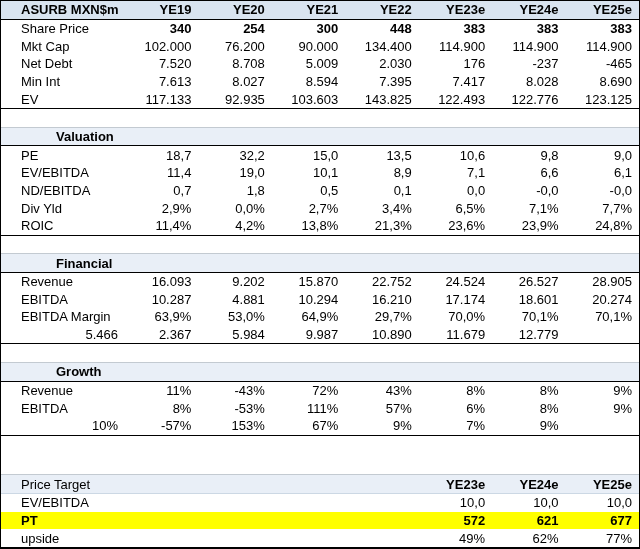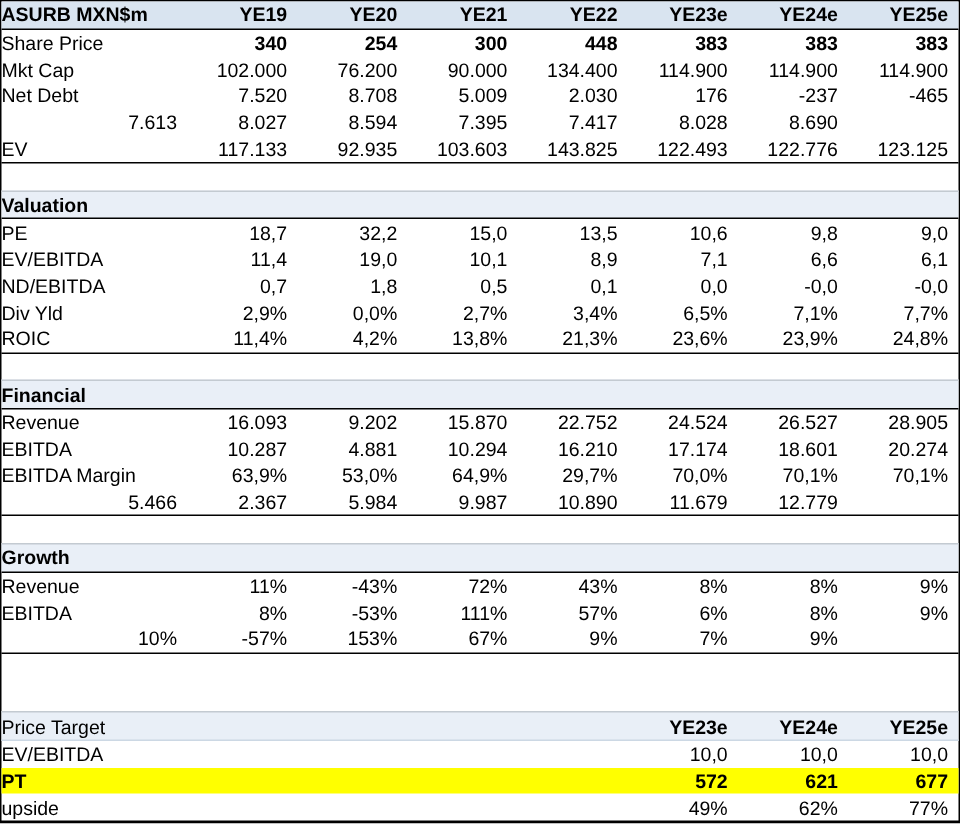--- a/index.html
+++ b/index.html
@@ -22,21 +22,21 @@
     display: grid;
     grid-template-columns: 124px repeat(7, 1fr);
     align-items: center;
     box-sizing: border-box;
   }
   .cell {
     overflow: hidden;
     white-space: nowrap;
     box-sizing: border-box;
   }
-  .lbl { text-align: left;  padding-left: 0; }
+  .lbl { text-align: left;  padding-left: 20px; }
   .num { text-align: right; padding-right: 7px; }
   .bold { font-weight: bold; }
   .hdr-row {
     background: var(--hdr-bg, #d9e4f0);
     font-weight: bold;
     border-bottom: 1px solid #000;
   }
   .sec-row {
     background: var(--sec-bg, #e9eff7);
     border-top: 1px solid #c3cad1;
@@ -44,21 +44,21 @@
     font-weight: bold;
   }
   .pt-hdr-row {
     background: var(--sec-bg, #e9eff7);
     border-top: 1px solid #c3cad1;
     border-bottom: 1px solid #ccd8e4;
     margin-top: 21px;
   }
   .rule { border-bottom: 1px solid #000; }
   .hl   { background: var(--hl-bg, #ffff00); font-weight: bold; }
-  .span-all { grid-column: 1 / -1; }
+  .span-all { grid-column: 1 / -1; margin-left: 35px; }
   .span-left { grid-column: 1 / 6; }
 </style>
 </head>
 <body>
 
 <div class="sheet" style="--hdr-bg: #d9e4f0; --sec-bg: #e9eff7; --hl-bg: #ffff00; border-color: rgb(0, 0, 0);">
   <div class="row hdr-row">
     <div class="cell lbl">ASURB MXN$m</div>
     <div class="cell num">YE19</div>
     <div class="cell num">YE20</div>
@@ -92,20 +92,21 @@
       <div class="cell lbl">Net Debt</div>
       <div class="cell num">7.520</div>
       <div class="cell num">8.708</div>
       <div class="cell num">5.009</div>
       <div class="cell num">2.030</div>
       <div class="cell num">176</div>
       <div class="cell num">-237</div>
       <div class="cell num">-465</div>
     </div>
     <div class="row">
+      <div class="cell lbl">Min Int</div>
       <div class="cell num">7.613</div>
       <div class="cell num">8.027</div>
       <div class="cell num">8.594</div>
       <div class="cell num">7.395</div>
       <div class="cell num">7.417</div>
       <div class="cell num">8.028</div>
       <div class="cell num">8.690</div>
     </div>
     <div class="row rule">
       <div class="cell lbl">EV</div>

